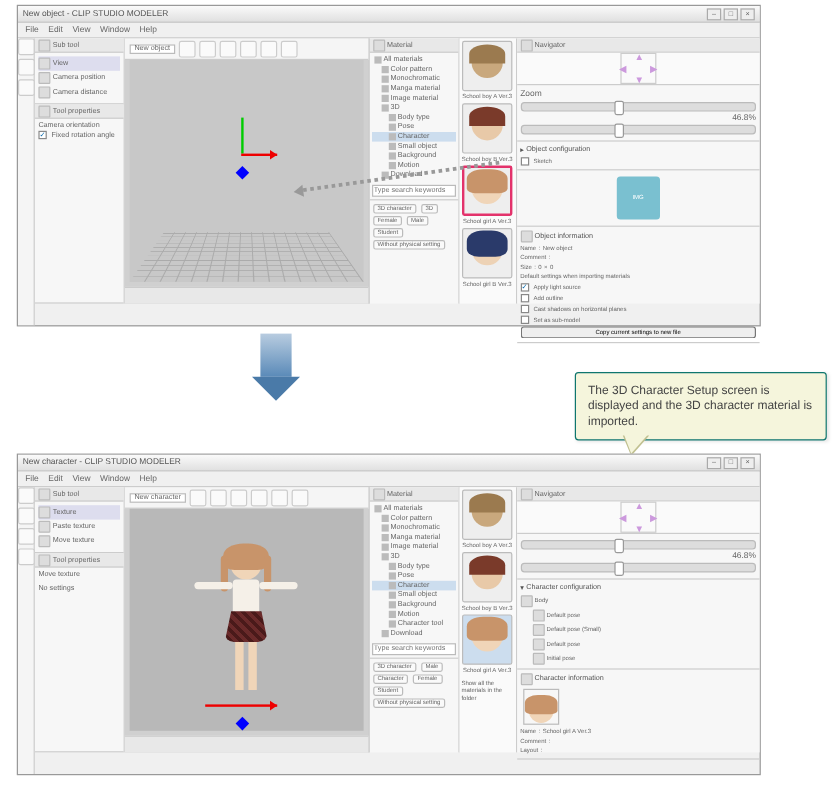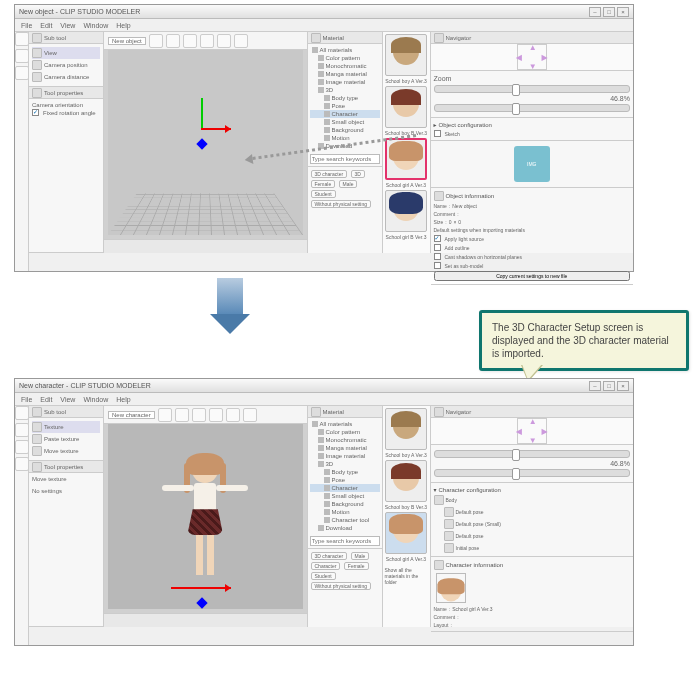--- a/index.html
+++ b/index.html
@@ -57,21 +57,21 @@
 .sect .row { font-size:5px; }
 .chk { width:7px; height:7px; border:1px solid #888; background:#fff; display:inline-block; margin-right:2px; }
 .chk.on:after { content:'✓'; font-size:6px; color:#06a; position:relative; top:-2px; }
 .searchbox { border-bottom:1px solid #ccc; padding:2px; }
 .searchbox input { width:100%; font-size:6px; border:1px solid #bbb; padding:1px; }
 .tags { padding:2px; font-size:5px; }
 .tag { display:inline-block; border:1px solid #bbb; padding:0 3px; margin:1px; background:#fafafa; border-radius:2px; }
 .arrow-down { position:absolute; left:210px; top:278px; width:40px; height:56px; }
 .arrow-stem { width:26px; height:36px; background:linear-gradient(#b8cce0,#5a8ab8); margin:0 auto; }
 .arrow-head { width:0; height:0; border-left:20px solid transparent; border-right:20px solid transparent; border-top:20px solid #4a7aa8; }
-.callout { position:absolute; right:10px; top:310px; width:210px; background:#f5f5dc; border:3px solid #0f766e; padding:8px 10px; font-size:10px; color:#444; line-height:1.3; border-radius:3px; box-shadow:1px 1px 3px rgba(0,0,0,0.1); }
+.callout { position:absolute; right:10px; top:310px; width:210px; background:#f5f5dc; border:1px solid #0f766e; padding:8px 10px; font-size:10px; color:#444; line-height:1.3; border-radius:3px; box-shadow:1px 1px 3px rgba(0,0,0,0.1); }
 .callout:after { content:''; position:absolute; bottom:-12px; left:40px; width:0; height:0; border-left:6px solid transparent; border-right:14px solid transparent; border-top:16px solid #f5f5dc; }
 .callout:before { content:''; position:absolute; bottom:-14px; left:39px; width:0; height:0; border-left:7px solid transparent; border-right:15px solid transparent; border-top:17px solid #c0c090; }
 .drag-arrow { position:absolute; border-top:3px dotted #999; transform-origin:right center; }
 .drag-arrow:before { content:''; position:absolute; left:-8px; top:-6px; border:5px solid transparent; border-right:8px solid #999; }
 .character { position:absolute; left:50%; top:18%; transform:translateX(-50%); }
 .char-head { width:26px; height:26px; background:#f0d5b8; border-radius:50%; position:relative; margin:0 auto; }
 .char-head:before { content:''; position:absolute; top:-4px; left:-6px; right:-6px; height:22px; background:#c8946a; border-radius:45% 45% 25% 25%; }
 .char-head:after { content:''; position:absolute; top:6px; left:-8px; width:6px; height:30px; background:#c8946a; border-radius:3px; box-shadow:36px 0 0 #c8946a; }
 .char-torso { width:22px; height:28px; background:#f5f0e8; margin:0 auto; border-radius:3px 3px 0 0; position:relative; }
 .char-torso:before { content:''; position:absolute; top:2px; left:-32px; width:32px; height:6px; background:#f5f0e8; border-radius:3px; }

